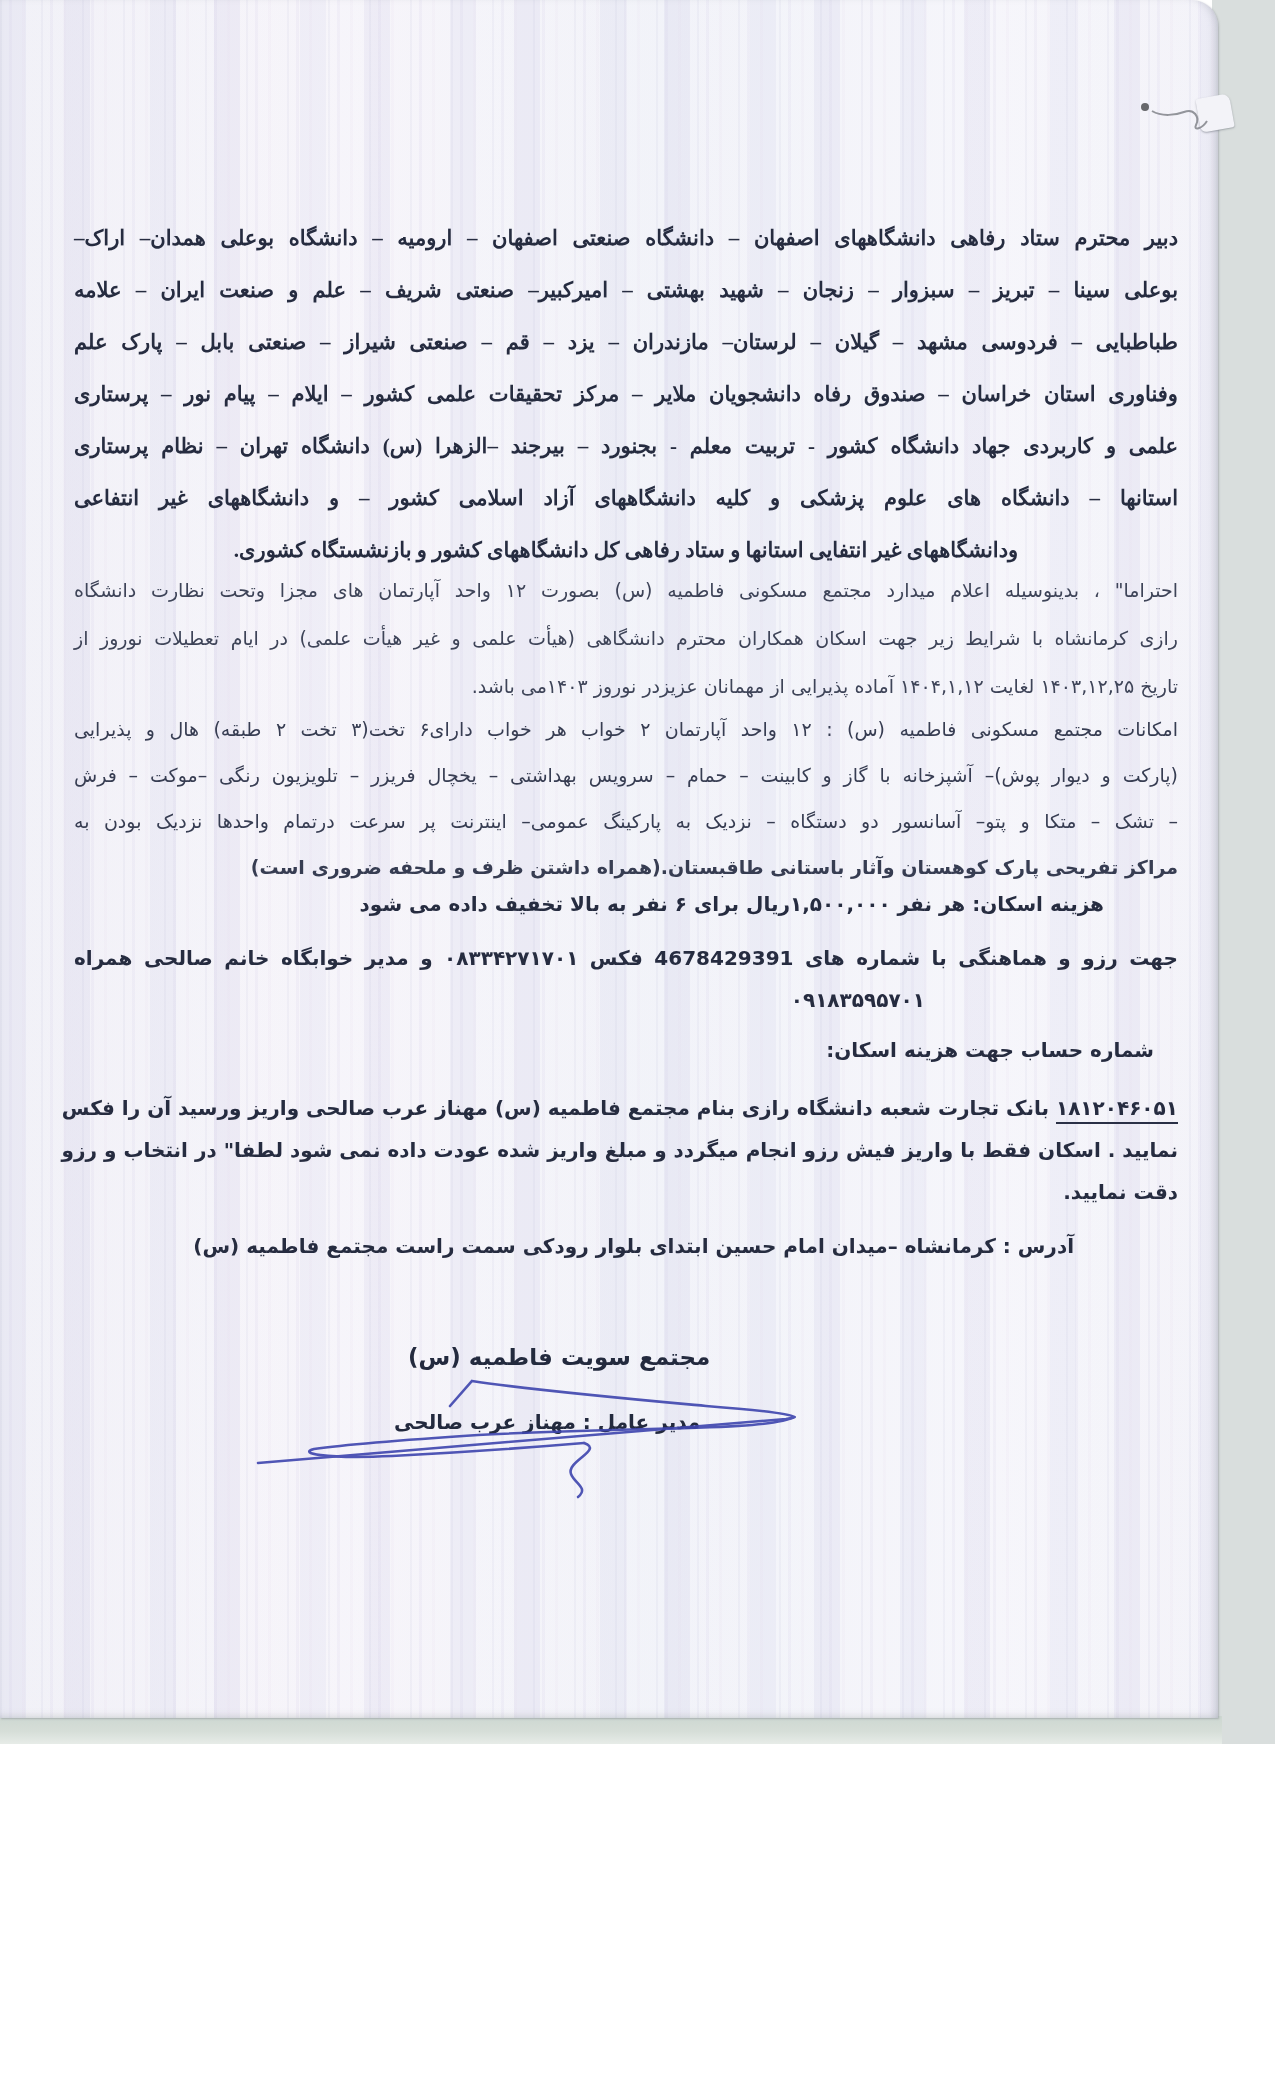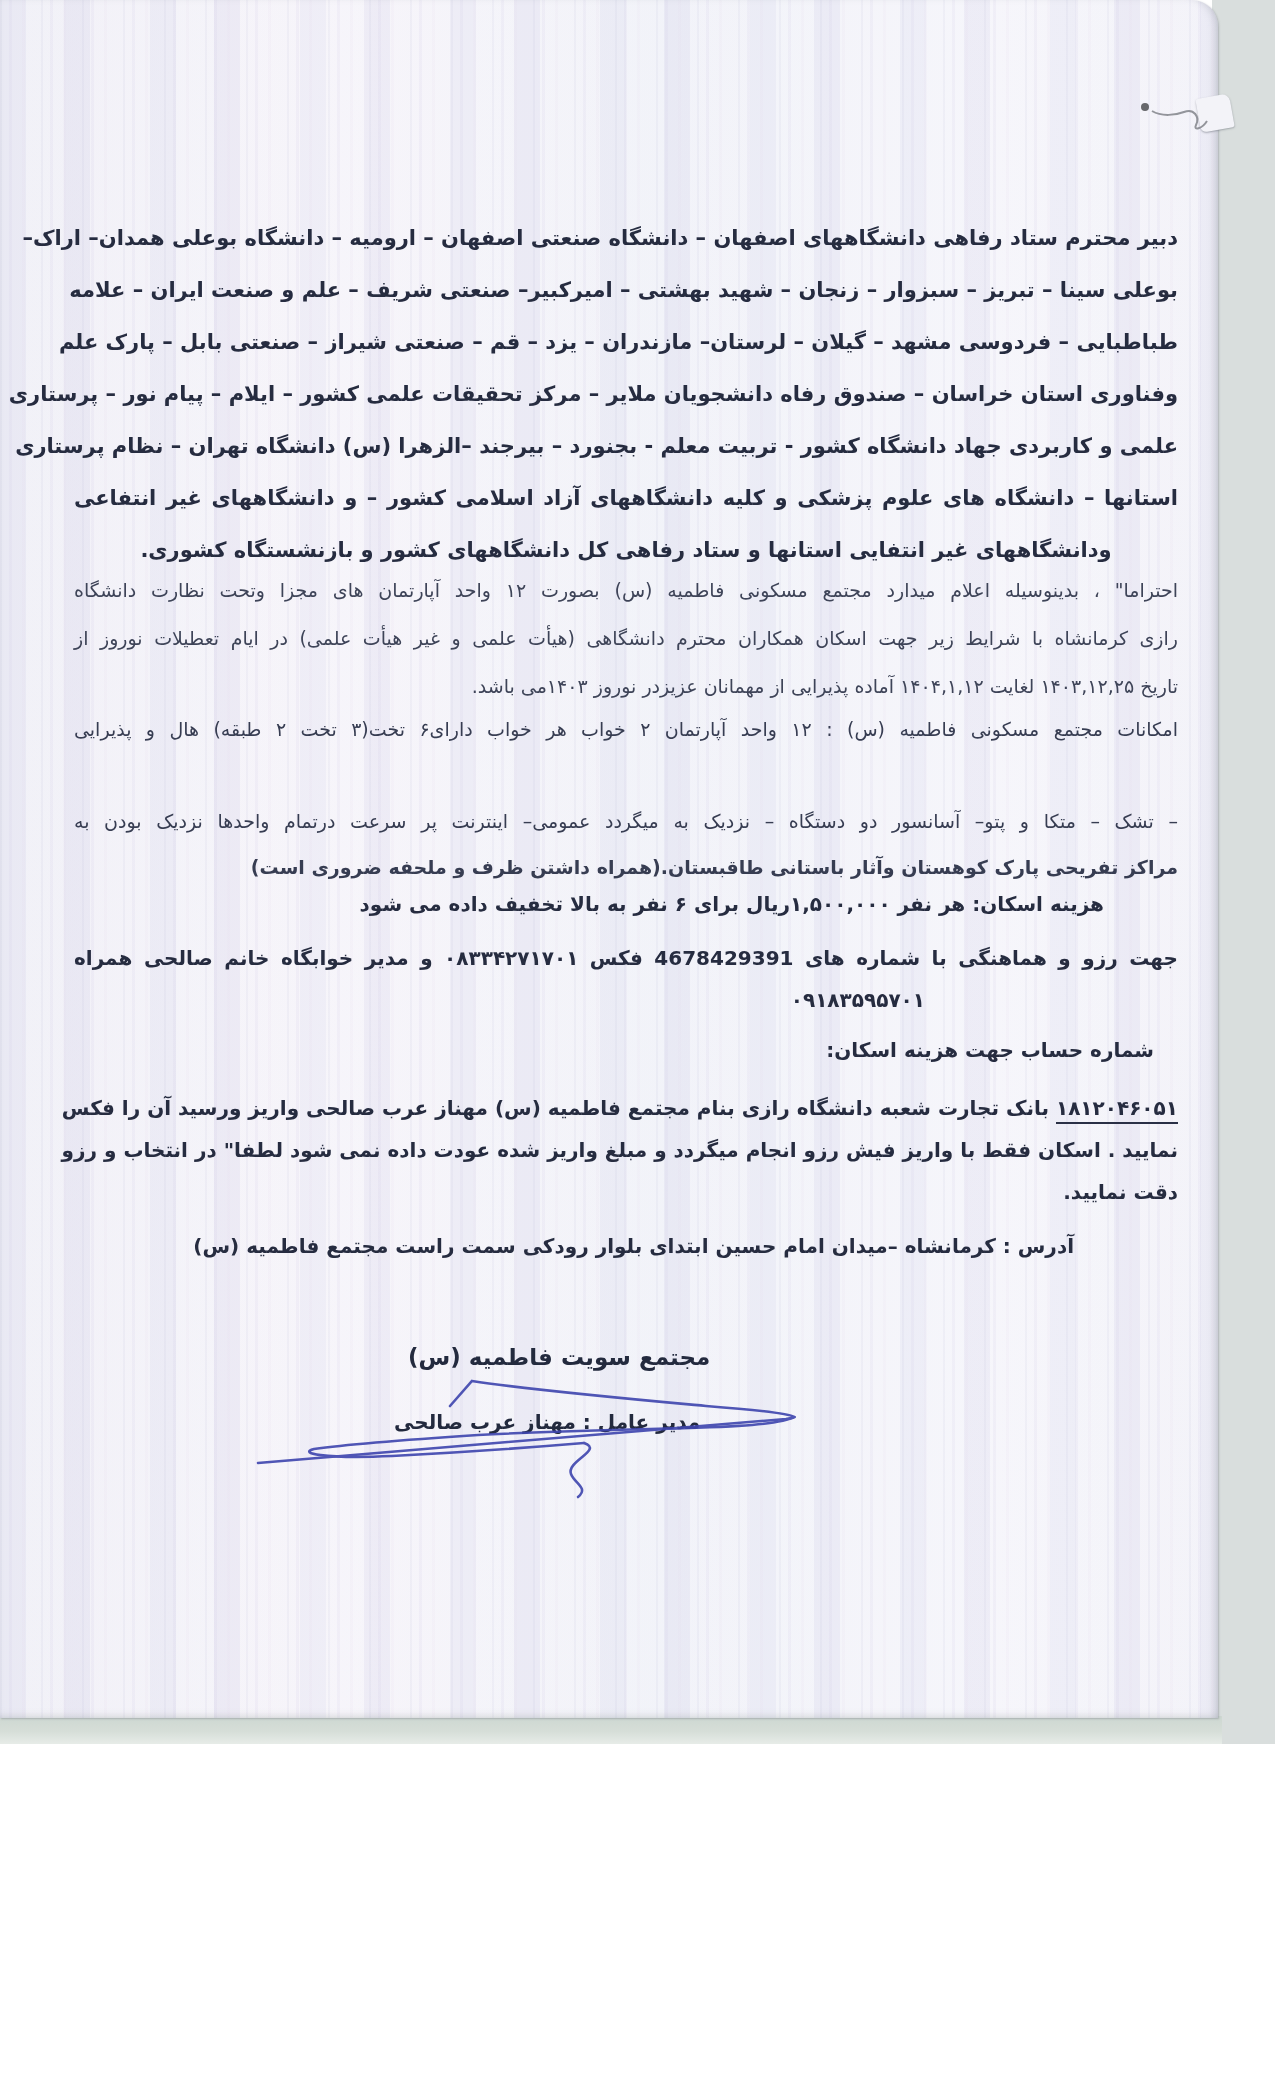--- a/index.html
+++ b/index.html
@@ -22,21 +22,21 @@
          linear-gradient(90deg,#ededf5 0%,#f5f3f9 28%,#eef0f7 55%,#f4f4fa 82%,#f0f0f7 100%);
        border-radius:0 26px 0 0;
        box-shadow: inset -7px 0 9px -5px rgba(110,116,130,.35),
                    inset 0 -6px 8px -5px rgba(120,130,125,.25),
                    1px 1px 2px rgba(95,100,110,.35);}
   .line{position:absolute;left:74px;width:1104px;direction:rtl;unicode-bidi:plaintext;
         white-space:nowrap;overflow:visible;color:#262c40;}
   .just{text-align:justify;text-align-last:justify;}
   .last-center{text-align:right;text-align-last:center;}
   .last-right{text-align:left;text-align-last:right;}
-  .b1{font-size:21px;font-weight:700;height:52px;line-height:52px;letter-spacing:0px;}
+  .b1{font-size:21px;font-weight:700;height:52px;line-height:52px;letter-spacing:0px;font-family:Liberation Serif, serif;}
   .b2{font-size:19px;font-weight:400;color:#3e4458;height:48px;line-height:48px;}
   .b3{font-size:19px;font-weight:400;color:#373d52;height:46px;line-height:46px;}
   .bold-line{font-size:20px;font-weight:700;height:44px;line-height:44px;}
   .acct-num{border-bottom:2px solid #2a3046;padding-bottom:2px;}
   .sig-text{position:absolute;direction:rtl;font-weight:700;color:#232a3e;white-space:nowrap;}
   .tear-dot{position:absolute;left:1141px;top:103px;width:8px;height:8px;border-radius:50%;
         background:#4d4f52;opacity:.85;}
   .tear-flap{position:absolute;left:1198px;top:96px;width:34px;height:34px;background:#f3f3f8;
         transform:rotate(-10deg);box-shadow:0 1px 2px rgba(90,95,105,.5);border-radius:3px 8px 2px 6px;}
   svg{position:absolute;}
@@ -61,21 +61,22 @@
   <div class="line b1 just" style="top:368px">وفناوری استان خراسان – صندوق رفاه دانشجویان ملایر – مرکز تحقیقات علمی کشور – ایلام – پیام نور – پرستاری</div>
   <div class="line b1 just" style="top:420px">علمی و کاربردی جهاد دانشگاه کشور - تربیت معلم - بجنورد – بیرجند –الزهرا (س) دانشگاه تهران – نظام پرستاری</div>
   <div class="line b1 just" style="top:472px">استانها – دانشگاه های علوم پزشکی و کلیه دانشگاههای آزاد اسلامی کشور – و دانشگاههای غیر انتفاعی</div>
   <div class="line b1 last-center" style="top:524px">ودانشگاههای غیر انتفایی استانها و ستاد رفاهی کل دانشگاههای کشور و بازنشستگاه کشوری.</div>
 
   <div class="line b2 just" style="top:566px">احتراما" ، بدینوسیله اعلام میدارد مجتمع مسکونی فاطمیه (س) بصورت ۱۲ واحد آپارتمان های مجزا  وتحت نظارت دانشگاه</div>
   <div class="line b2 just" style="top:614px">رازی کرمانشاه با شرایط زیر جهت اسکان همکاران محترم دانشگاهی (هیأت علمی و غیر هیأت علمی) در ایام تعطیلات نوروز از</div>
   <div class="line b2 last-right" style="top:662px">تاریخ ۱۴۰۳,۱۲,۲۵ لغایت ۱۴۰۴,۱,۱۲ آماده پذیرایی از مهمانان عزیزدر  نوروز ۱۴۰۳می باشد.</div>
 
   <div class="line b3 just" style="top:706px">امکانات مجتمع مسکونی فاطمیه (س) : ۱۲ واحد آپارتمان ۲ خواب هر خواب دارای۶ تخت(۳ تخت ۲ طبقه)  هال و پذیرایی</div>
-  <div class="line b3 just" style="top:798px">– تشک – متکا و پتو– آسانسور دو دستگاه – نزدیک به میگردد عمومی– اینترنت پر سرعت درتمام واحدها  نزدیک بودن به</div>
+  <div class="line b3 just" style="top:752px">(پارکت و دیوار پوش)– آشپزخانه با گاز و کابینت – حمام – سرویس بهداشتی – یخچال فریزر – تلویزیون رنگی –موکت – فرش</div>
+  <div class="line b3 just" style="top:798px">– تشک – متکا و پتو– آسانسور دو دستگاه – نزدیک به پارکینگ عمومی– اینترنت پر سرعت درتمام واحدها  نزدیک بودن به</div>
   <div class="line b3 last-right" style="top:844px;font-weight:700;">مراکز تفریحی پارک کوهستان وآثار باستانی طاقبستان.(همراه داشتن ظرف و ملحفه ضروری است)</div>
 
   <div class="line bold-line last-right" style="top:882px;width:1030px;">هزینه اسکان: هر نفر ۱,۵۰۰,۰۰۰ریال برای ۶ نفر به بالا تخفیف داده می شود</div>
 
   <div class="line bold-line just" style="top:936px">جهت رزو و هماهنگی با شماره های 4678429391 فکس ۰۸۳۳۴۲۷۱۷۰۱ و مدیر خوابگاه خانم صالحی همراه</div>
   <div class="line bold-line last-right" style="top:978px;width:851px;">۰۹۱۸۳۵۹۵۷۰۱</div>
 
   <div class="line bold-line last-right" style="top:1028px;width:1080px;">شماره حساب جهت هزینه اسکان:</div>
 
   <div class="line bold-line just" style="top:1086px"><span class="acct-num">۱۸۱۲۰۴۶۰۵۱</span><span> بانک تجارت شعبه دانشگاه رازی بنام مجتمع فاطمیه (س) مهناز عرب صالحی واریز ورسید آن را فکس</span></div>

